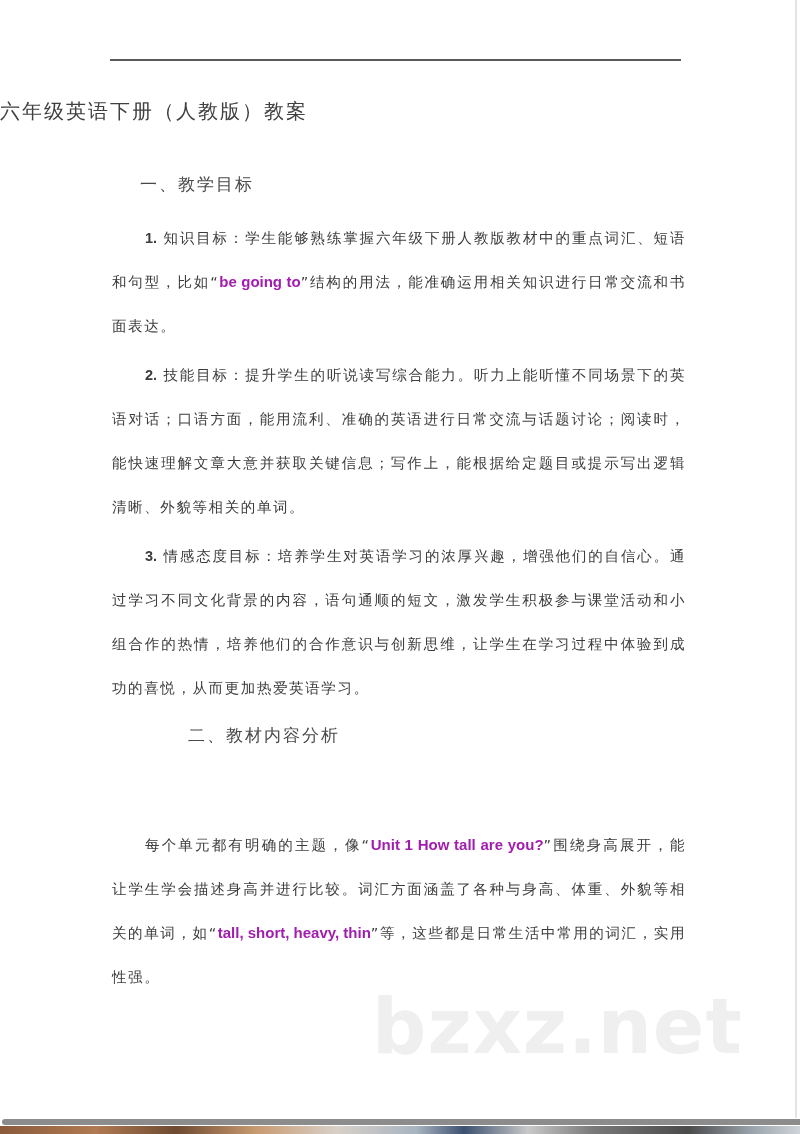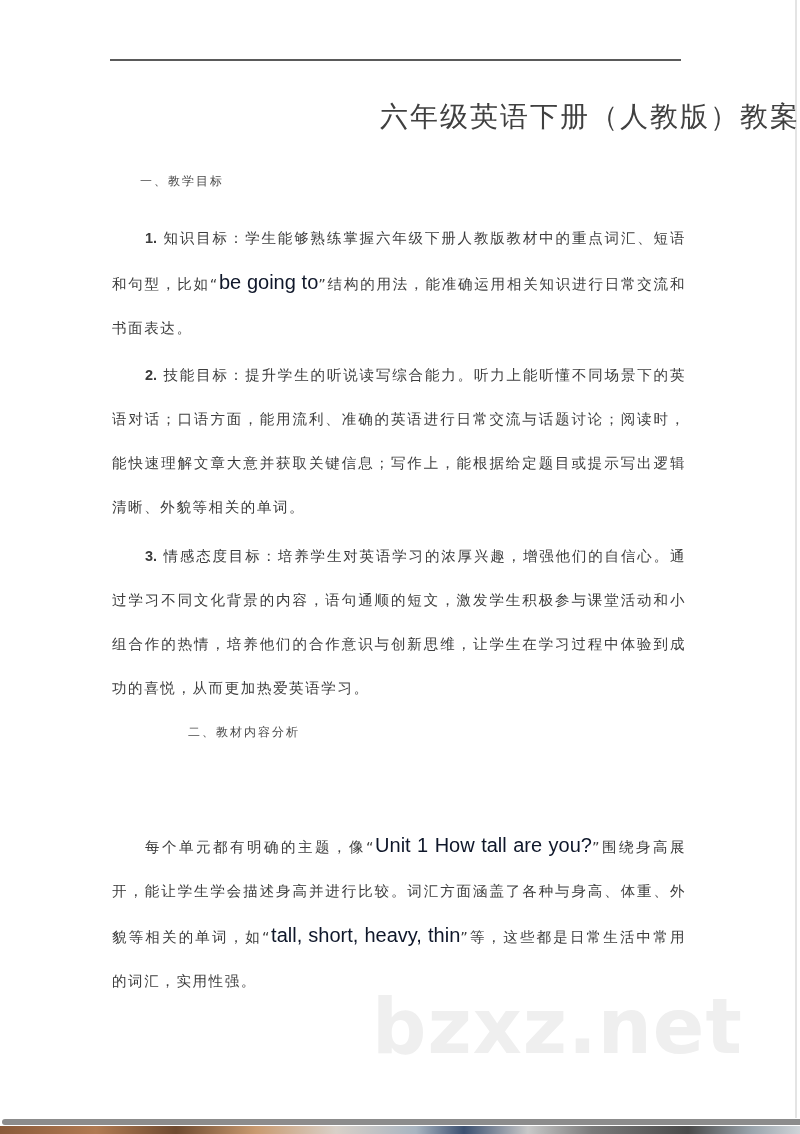--- a/index.html
+++ b/index.html
@@ -13,32 +13,32 @@
     position: absolute; left: 0; top: 0; width: 795px; height: 1118px;
     background: #ffffff;
     border-right: 2px solid #e4e4e4;
   }
   .header-rule {
     position: absolute; left: 110px; top: 59px; width: 571px; height: 2px;
     background: #5a5a5a;
   }
   .title {
     position: absolute; left: 0; width: 800px; top: 98px;
-    text-align: right; font-size: 28px; letter-spacing: 2px; color: #404040;
+    text-align: left; font-size: 20px; letter-spacing: 2px; color: #404040;
   }
   .heading {
-    position: absolute; left: 140px; font-size: 12px; letter-spacing: 2px; color: #4a4a4a;
+    position: absolute; left: 140px; font-size: 17px; letter-spacing: 2px; color: #4a4a4a;
   }
   .para {
     position: absolute; left: 112px; width: 574px;
     font-size: 14.5px; line-height: 44px; letter-spacing: 1.6px;
     text-indent: 33px; color: #3c3c3c; text-align: justify;
   }
   .para .num { font-family: "Liberation Sans", sans-serif; font-weight: bold; letter-spacing: 0; }
-  .para .en { font-family: "Liberation Sans", sans-serif; letter-spacing: 0; color: #0f172a; font-size: 20px; }
+  .para .en { font-family: "Liberation Sans", sans-serif; letter-spacing: 0; color: #a21caf; font-size: 15px; font-weight: bold; }
   .watermark {
     position: absolute; left: 372px; top: 982px;
     font-family: "DejaVu Sans", sans-serif; font-weight: bold;
     font-size: 76px; letter-spacing: 1px; color: #efefef;
   }
   .bottom-bar {
     position: absolute; left: 2px; top: 1119px; width: 798px; height: 6px;
     background: #8c8c8c; border-radius: 3px 0 0 3px;
   }
   .photo-strip {

